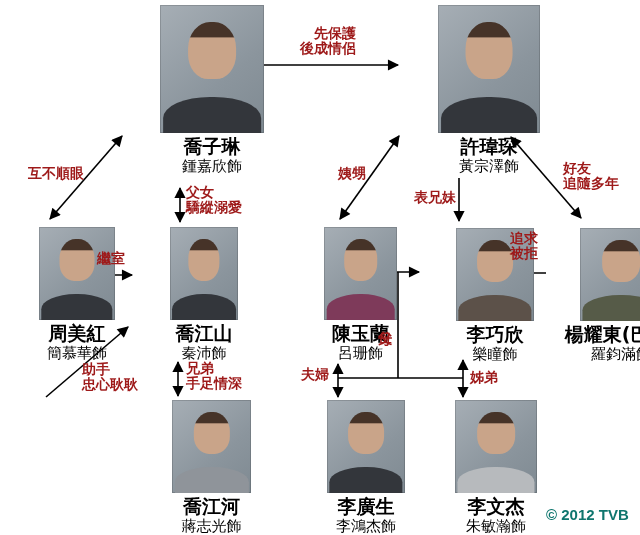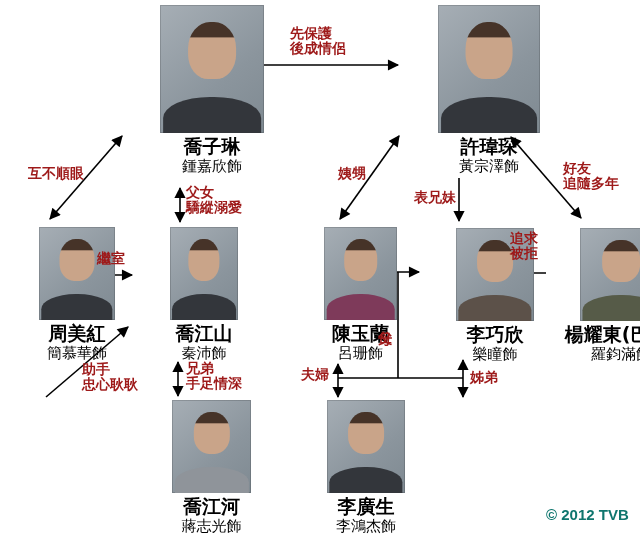--- a/index.html
+++ b/index.html
@@ -31,21 +31,21 @@
     display:flex;justify-content:center;white-space:nowrap;width:100%;
   }
   .pactor{
     margin-top:1px;font-size:15px;color:#000;line-height:1.1;
     display:flex;justify-content:center;white-space:nowrap;width:100%;
   }
   .rel{
     position:absolute;z-index:3;color:#9E1A1A;font-size:14px;font-weight:bold;
     line-height:1.05;white-space:nowrap;
   }
-  .rel.center{text-align:left;}
+  .rel.center{text-align:right;}
   .rel.vert{writing-mode:vertical-rl;text-orientation:upright;letter-spacing:1px;}
   .copyright{
     position:absolute;z-index:3;font-size:15px;font-weight:bold;color:#0f766e;
     font-family:"Liberation Sans","DejaVu Sans",sans-serif;white-space:nowrap;
   }
 </style>
 </head>
 <body>
 
 <div id="stage">
@@ -121,20 +121,25 @@
     <div class="pname">喬江河</div>
     <div class="pactor">蔣志光飾</div>
   </div>
 
   <div class="person" style="left:295px;top:400px;width:78px">
     <div class="photo small"></div>
     <div class="pname">李廣生</div>
     <div class="pactor">李鴻杰飾</div>
   </div>
 
+  <div class="person" style="left:423px;top:400px;width:82px">
+    <div class="photo small" style="--shirt:#b7babd"></div>
+    <div class="pname">李文杰</div>
+    <div class="pactor">朱敏瀚飾</div>
+  </div>
 
   <div class="rel center" style="left:290px;top:26px;width:66px">
     <div>先保護</div>
     <div>後成情侶</div>
   </div>
 
   <div class="rel" style="left:28px;top:166px">
     <div>互不順眼</div>
   </div>
 

